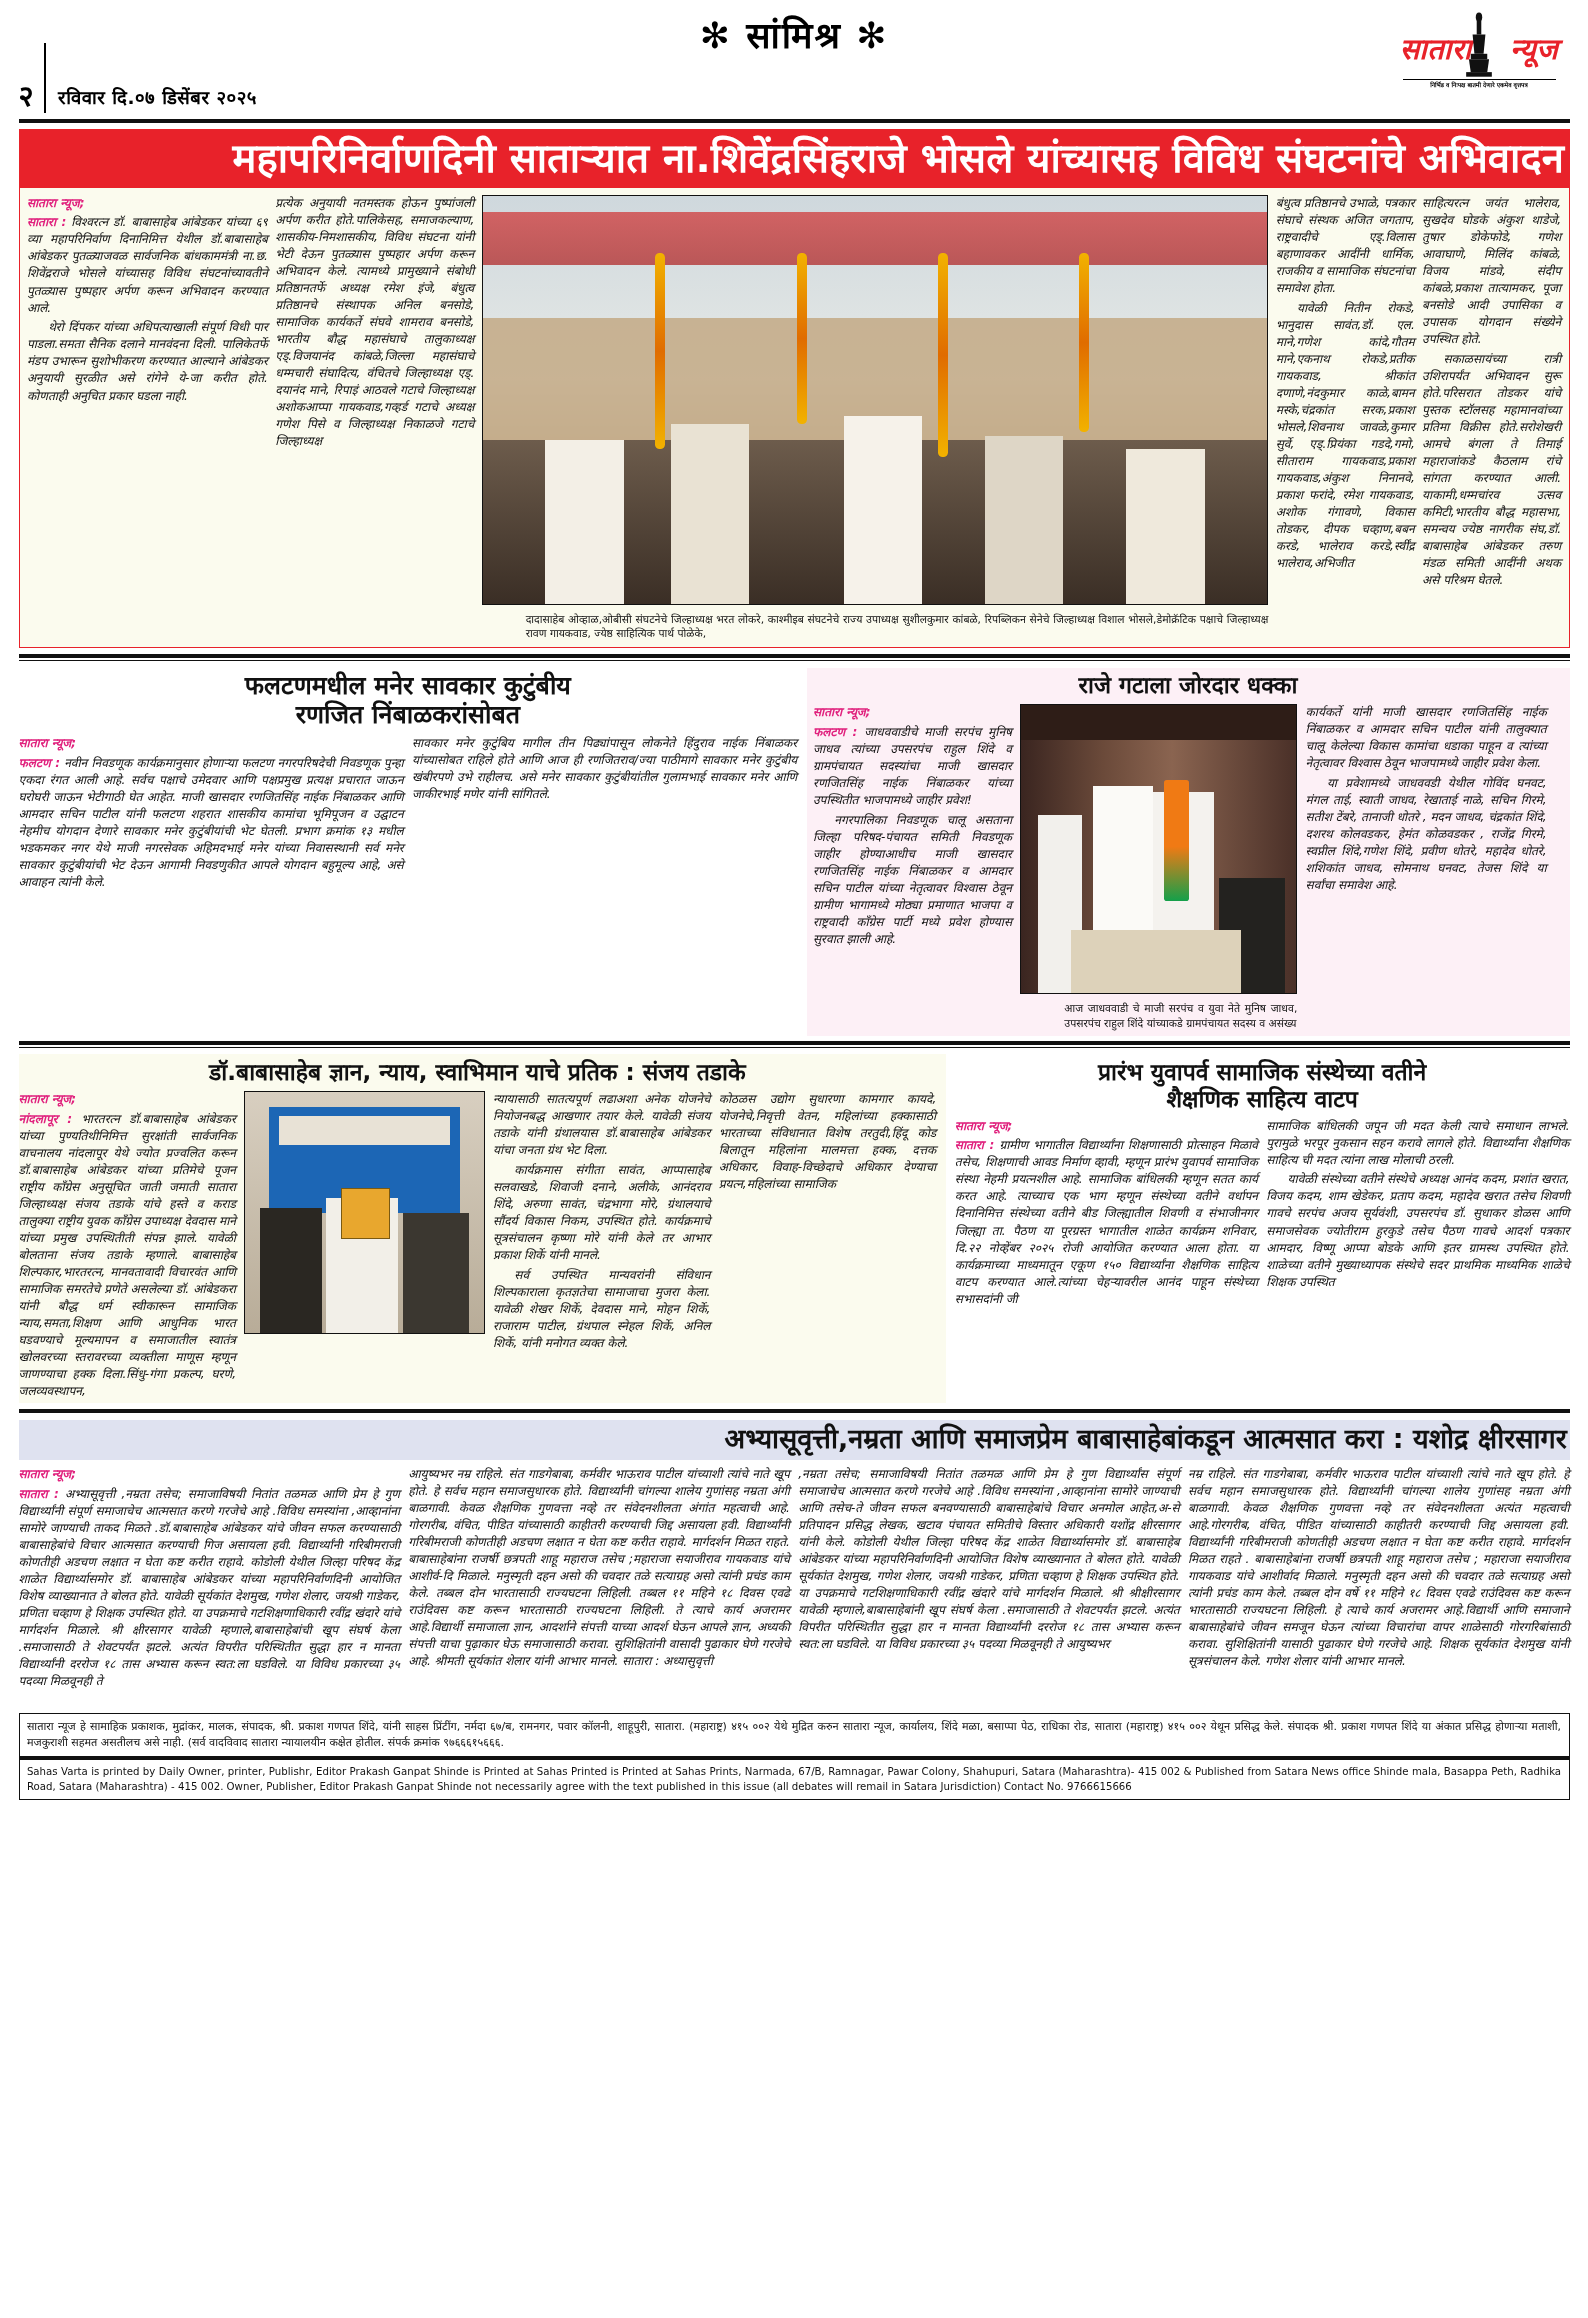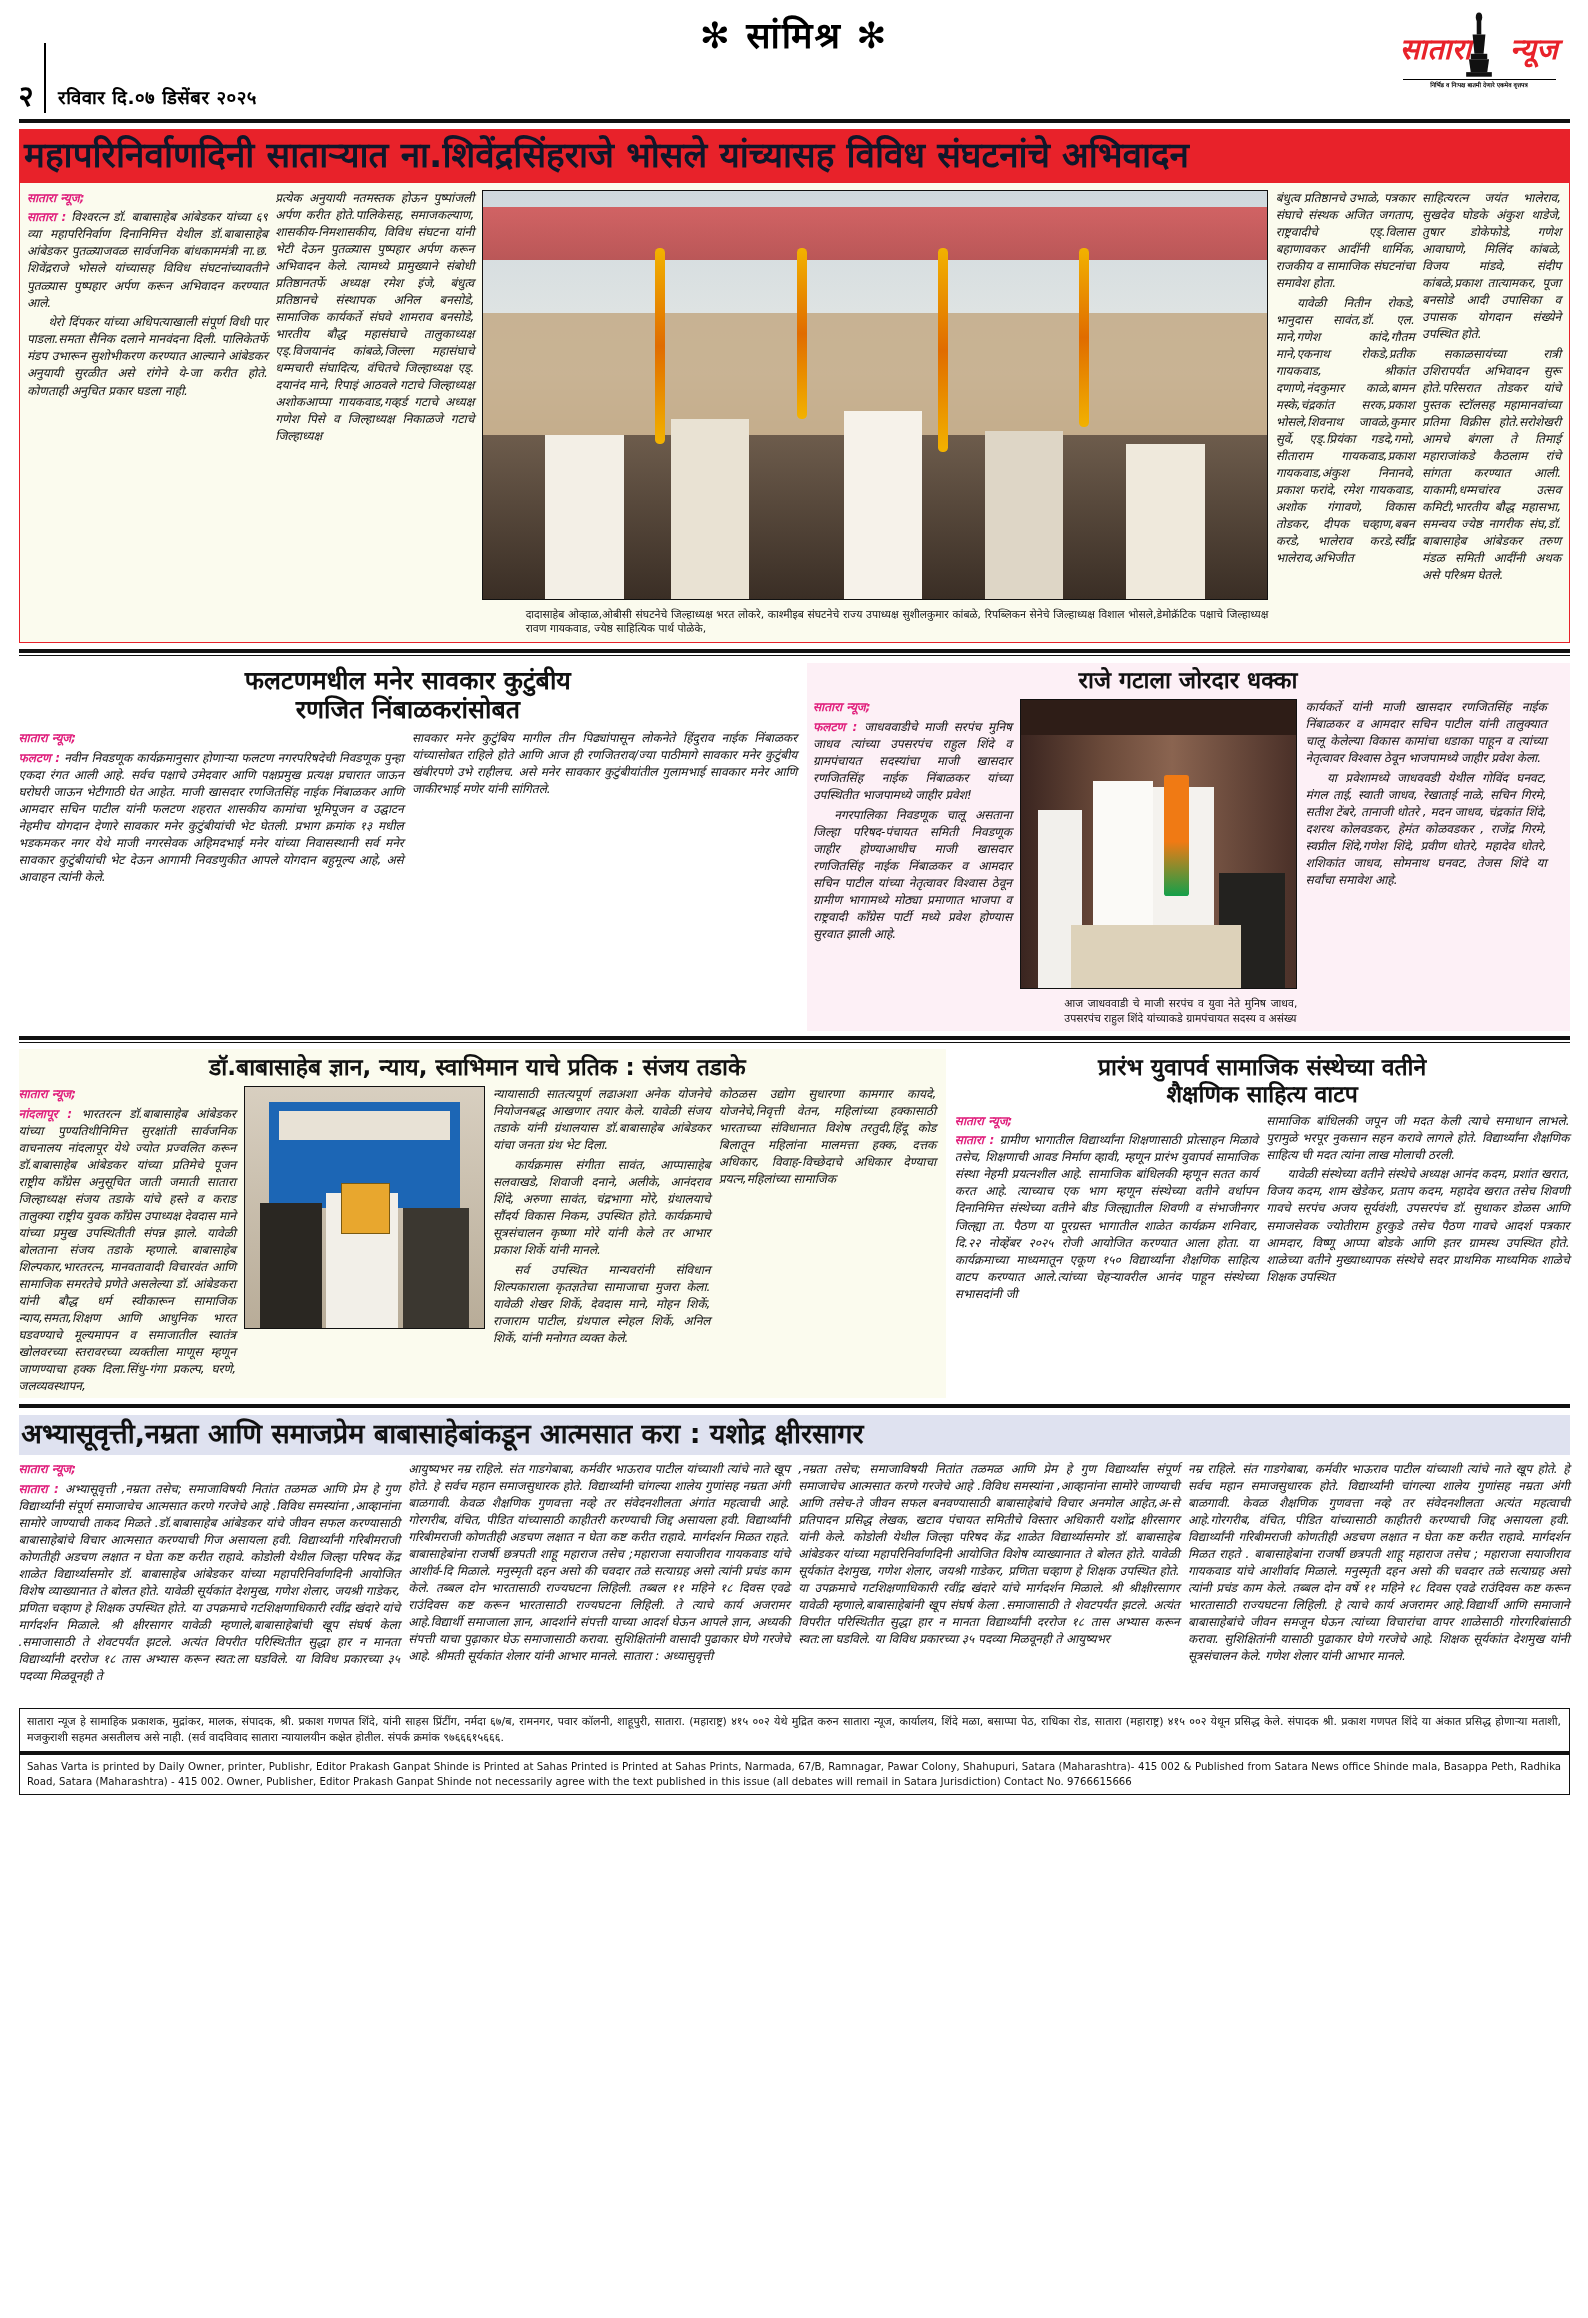--- a/index.html
+++ b/index.html
@@ -25,21 +25,21 @@
   .logo-l{left:-2.8px;}
   .logo-r{right:-2.8px;}
   .logo-tower{position:absolute;left:50%;transform:translateX(-50%);top:0.9px;}
   .logo-tag{position:absolute;bottom:-1.9px;left:0;right:0;font-size:6px;font-weight:700;color:#000;border-top:1.4px solid #000;padding-top:1.4px;}
 
   .rule-black{height:4.2px;background:#111;margin-top:2.8px;}
   .rule-thin{height:1.4px;background:#111;margin-top:1.4px;}
 
   
   .lead{border:1.9px solid #e8222a;margin-top:6.5px;background:#fbfbee;}
-  .lead-head{background:#e8222a;color:#0f172a;font-size:35px;font-weight:700;text-align:left;padding:7.4px 4.6px 10.2px;line-height:1;}
+  .lead-head{background:#e8222a;color:#ffffff;font-size:40px;font-weight:700;text-align:right;padding:7.4px 4.6px 10.2px;line-height:1;}
   .lead-body{display:flex;padding:6.5px 7.4px 4.6px;gap:7.4px;}
   .col{font-size:12px;line-height:1.42;text-align:justify;color:#111;}
   .lead-c1{width:241px;}
   .lead-c2{width:199px;}
   .lead-c5{width:139px;}
   .lead-c6{width:139px;}
   .lead-mid{flex:1;display:flex;flex-direction:column;}
   .src{color:#e0217d;font-weight:700;}
   .src2{color:#e0217d;font-weight:700;}
   .indent{text-indent:21.3px;display:block;}
@@ -66,21 +66,21 @@
   .cols2{display:flex;gap:8.3px;}
   .cc{font-size:12px;line-height:1.42;text-align:justify;}
 
   
   .row3{display:flex;margin-top:6.5px;}
   .b3L{width:927px;padding-right:9.3px;box-sizing:border-box;background:#fbfbee;}
   .b3R{flex:1;padding-left:9.3px;box-sizing:border-box;}
 
   
   .bottom{margin-top:6.5px;}
-  .bot-head{background:#dfe2f0;font-size:27px;font-weight:700;text-align:left;padding:4.6px 2.8px 6.5px;line-height:1.1;}
+  .bot-head{background:#dfe2f0;font-size:27px;font-weight:700;text-align:right;padding:4.6px 2.8px 6.5px;line-height:1.1;}
   .cols5{display:flex;gap:8.3px;padding-top:5.6px;}
   .c5{flex:1;font-size:12px;line-height:1.42;text-align:justify;}
 
   
   .foot{border:1.4px solid #111;margin-top:20px;padding:4.6px 7.4px;font-size:11px;line-height:1.5;text-align:justify;}
   .foot2{border:1.4px solid #111;border-top:none;padding:4.6px 7.4px;font-size:10.2px;line-height:1.45;text-align:justify;}
   .foot-rule{height:3.2px;background:#111;}
   p{margin:0 0 2.8px;font-style:italic;}
 </style>
 </head>

